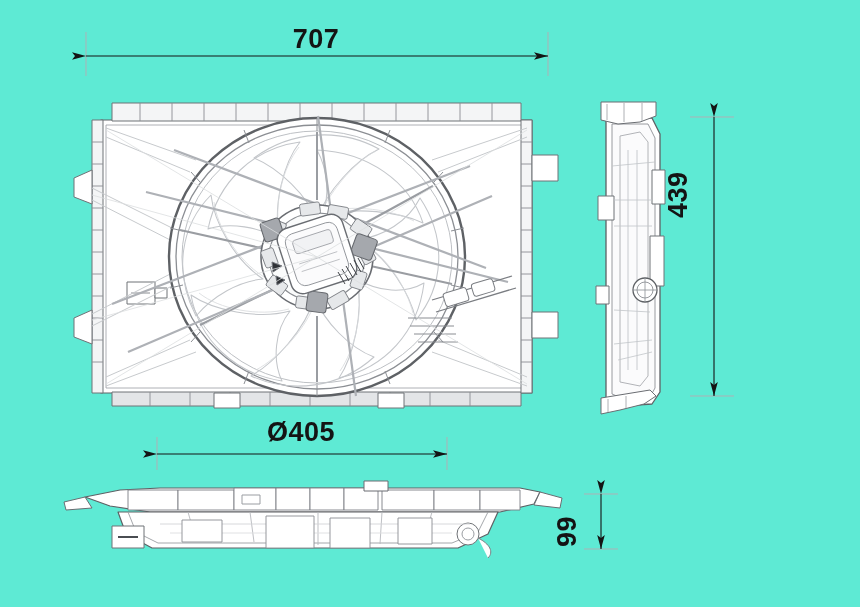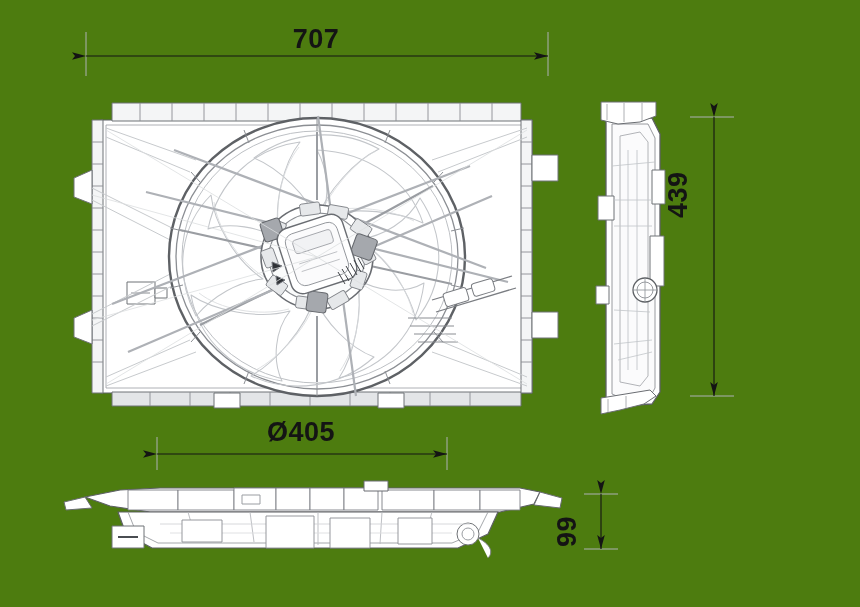--- a/index.html
+++ b/index.html
@@ -2,21 +2,21 @@
 <html><head>
 <meta charset="utf-8">
 <title>Technical Drawing</title>
 <style>
   html,body{margin:0;padding:0;background:#ffffff;}
   body{
     width:860px;height:607px;overflow:hidden;position:relative;
     font-family:"Liberation Sans", sans-serif;
     color:#111111;
   }
-  #sheet{position:absolute;inset:0;width:860px;height:607px;background:#4d7c0f;}
+  #sheet{position:absolute;inset:0;width:860px;height:607px;background:#5eead4;}
   svg.layer{position:absolute;left:0;top:0;width:860px;height:607px;overflow:visible;}
   .dimtext{
     position:absolute;
     font-family:"Liberation Sans", sans-serif;
     font-weight:700;
     color:#141414;
     letter-spacing:0.5px;
     white-space:nowrap;
     user-select:none;
   }

